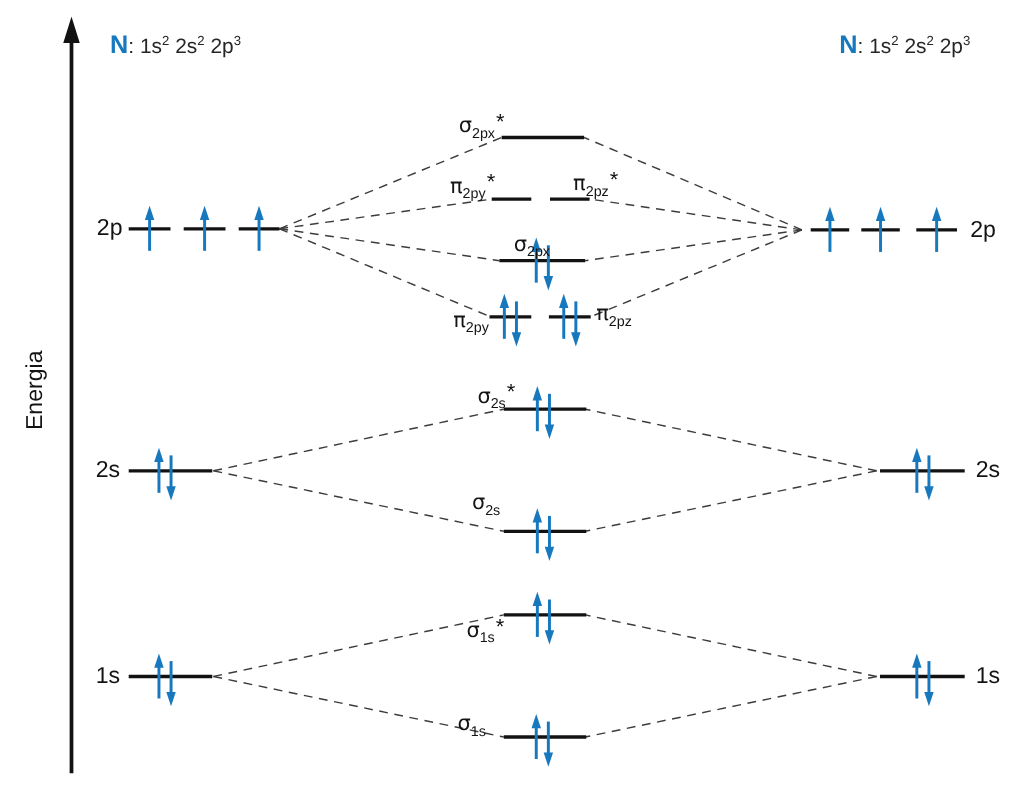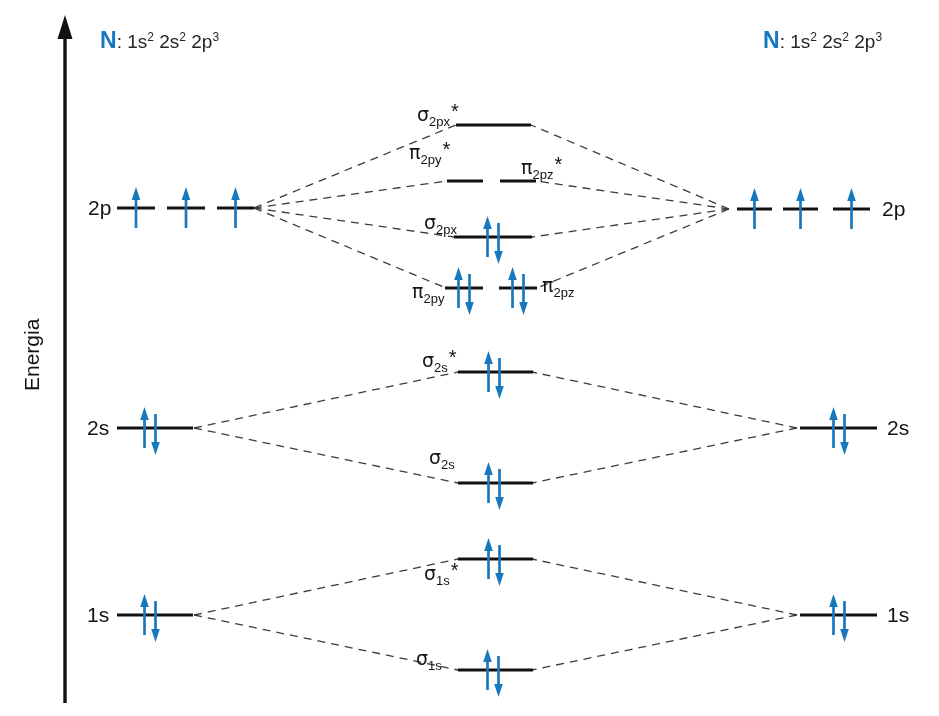--- a/index.html
+++ b/index.html
@@ -137,23 +137,23 @@
   <div class="lbl config" style="left:763px;top:29px"><span class="nsym" style="color: rgb(24, 120, 190);">N</span><span>: </span><span>1s</span><sup>2</sup><span> 2s</span><sup>2</sup><span> 2p</span><sup>3</sup></div>
 
   <div class="lbl orb-label" style="left:88px;top:197px">2p</div>
   <div class="lbl orb-label" style="left:87px;top:417px">2s</div>
   <div class="lbl orb-label" style="left:87px;top:604px">1s</div>
   <div class="lbl orb-label" style="left:882px;top:198px">2p</div>
   <div class="lbl orb-label" style="left:887px;top:417px">2s</div>
   <div class="lbl orb-label" style="left:887px;top:604px">1s</div>
 
   <div class="lbl mo-label" style="left:417px;top:101px"><span class="g">σ</span><sub>2px</sub><span class="star">*</span></div>
-  <div class="lbl mo-label" style="left:409px;top:139px"><span class="g">π</span><sub>2py</sub><span class="star">*</span></div>
+  <div class="lbl mo-label" style="left:409px;top:156px"><span class="g">π</span><sub>2py</sub><span class="star">*</span></div>
   <div class="lbl mo-label" style="left:521px;top:154px"><span class="g">π</span><sub>2pz</sub><span class="star">*</span></div>
-  <div class="lbl mo-label" style="left:424px;top:212px"><span class="g">σ</span><sub>2px</sub></div>
+  <div class="lbl mo-label" style="left:467px;top:212px"><span class="g">σ</span><sub>2px</sub></div>
   <div class="lbl mo-label" style="left:412px;top:281px"><span class="g">π</span><sub>2py</sub></div>
   <div class="lbl mo-label" style="left:542px;top:275px"><span class="g">π</span><sub>2pz</sub></div>
-  <div class="lbl mo-label" style="left:422px;top:347px"><span class="g">σ</span><sub>2s</sub><span class="star">*</span></div>
+  <div class="lbl mo-label" style="left:434px;top:347px"><span class="g">σ</span><sub>2s</sub><span class="star">*</span></div>
   <div class="lbl mo-label" style="left:429px;top:447px"><span class="g">σ</span><sub>2s</sub></div>
   <div class="lbl mo-label" style="left:424px;top:560px"><span class="g">σ</span><sub>1s</sub><span class="star">*</span></div>
   <div class="lbl mo-label" style="left:416px;top:648px"><span class="g">σ</span><sub>1s</sub></div>
 
 </div>
 
 </body></html>

